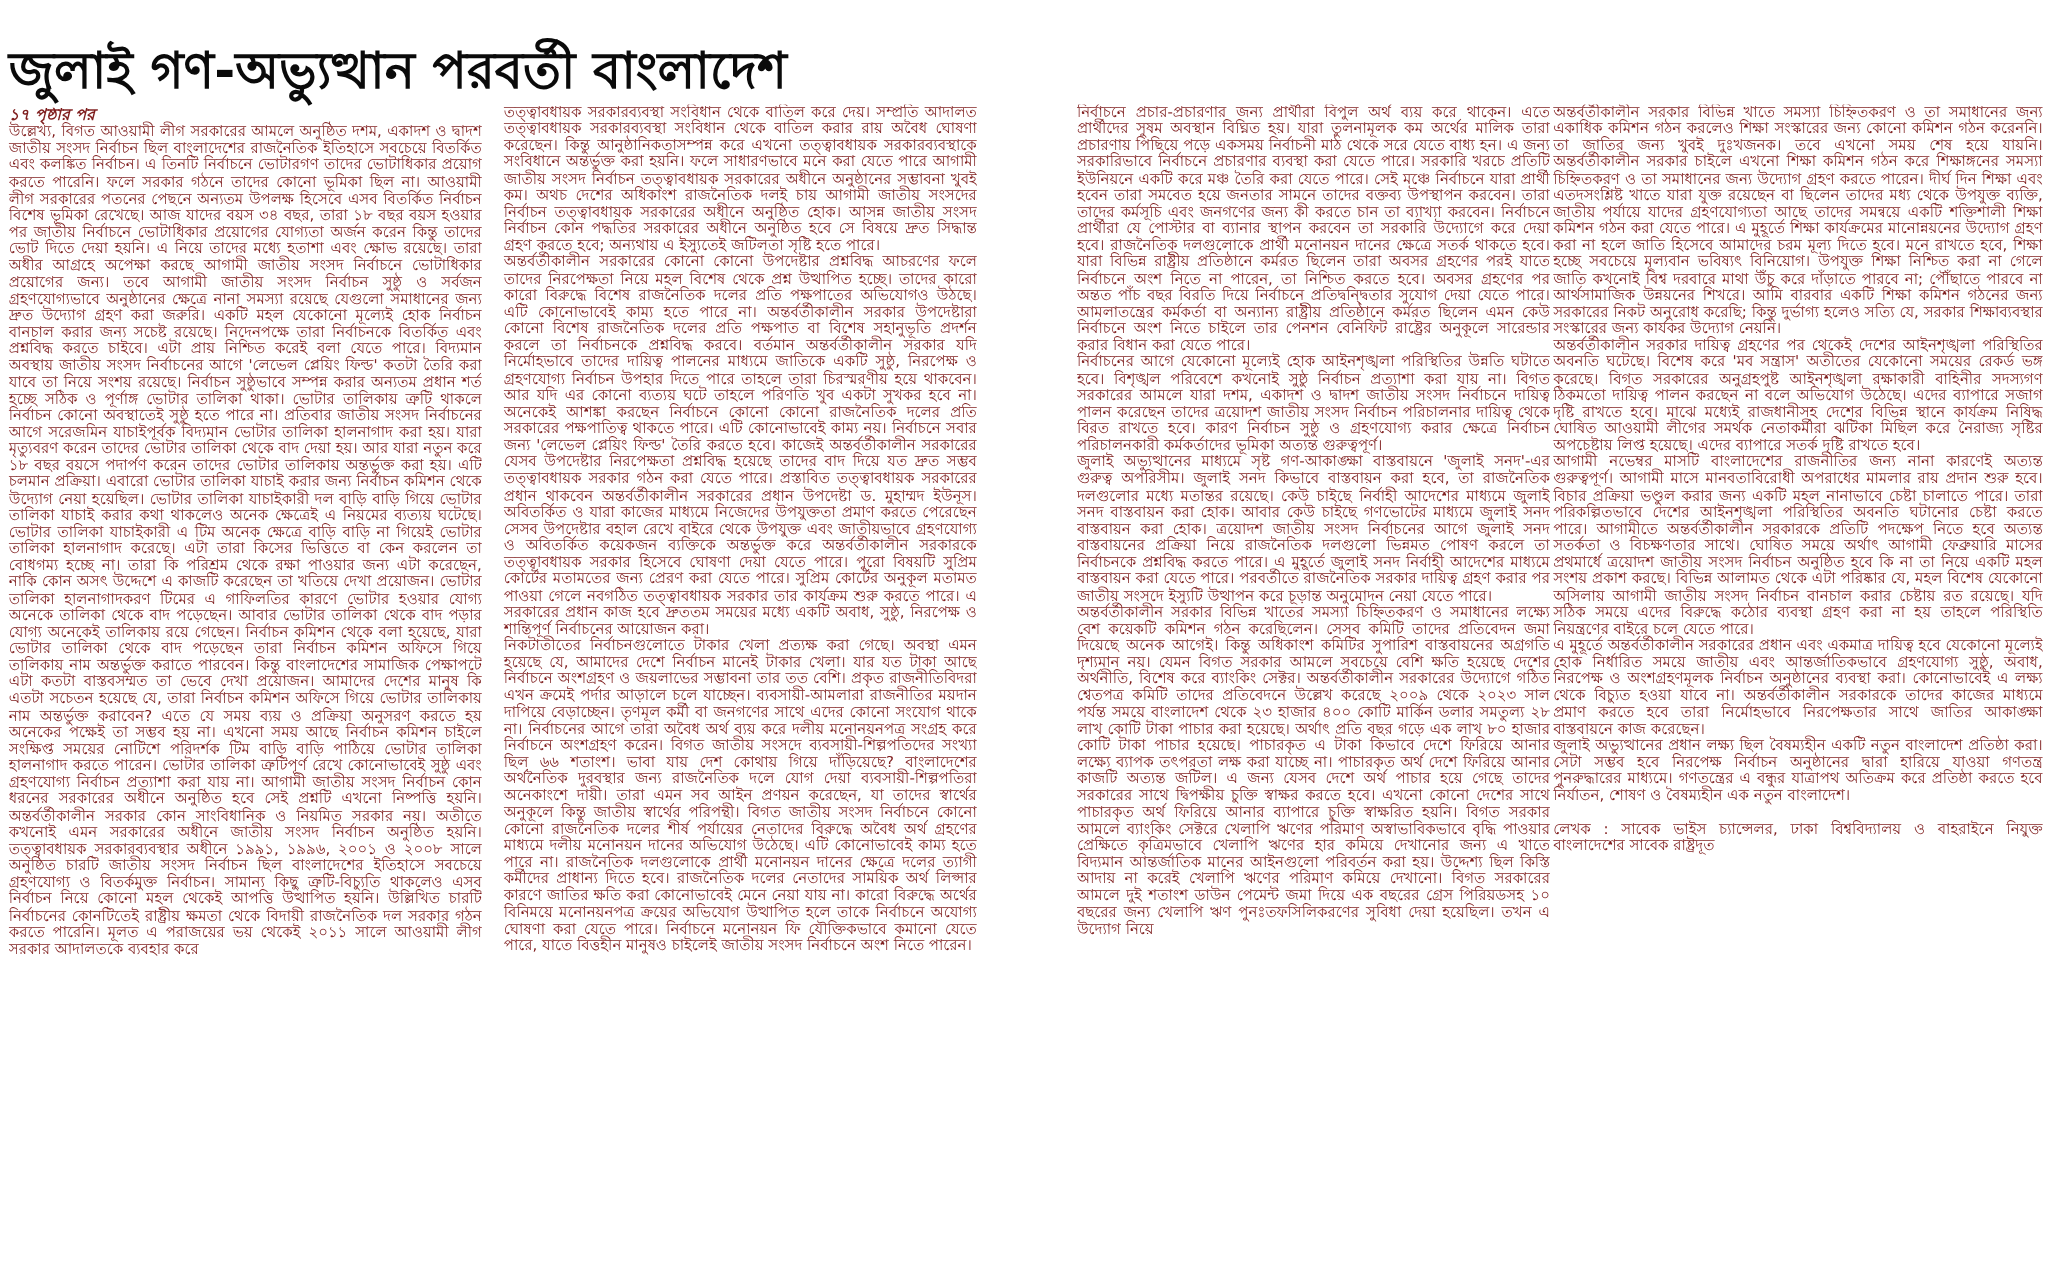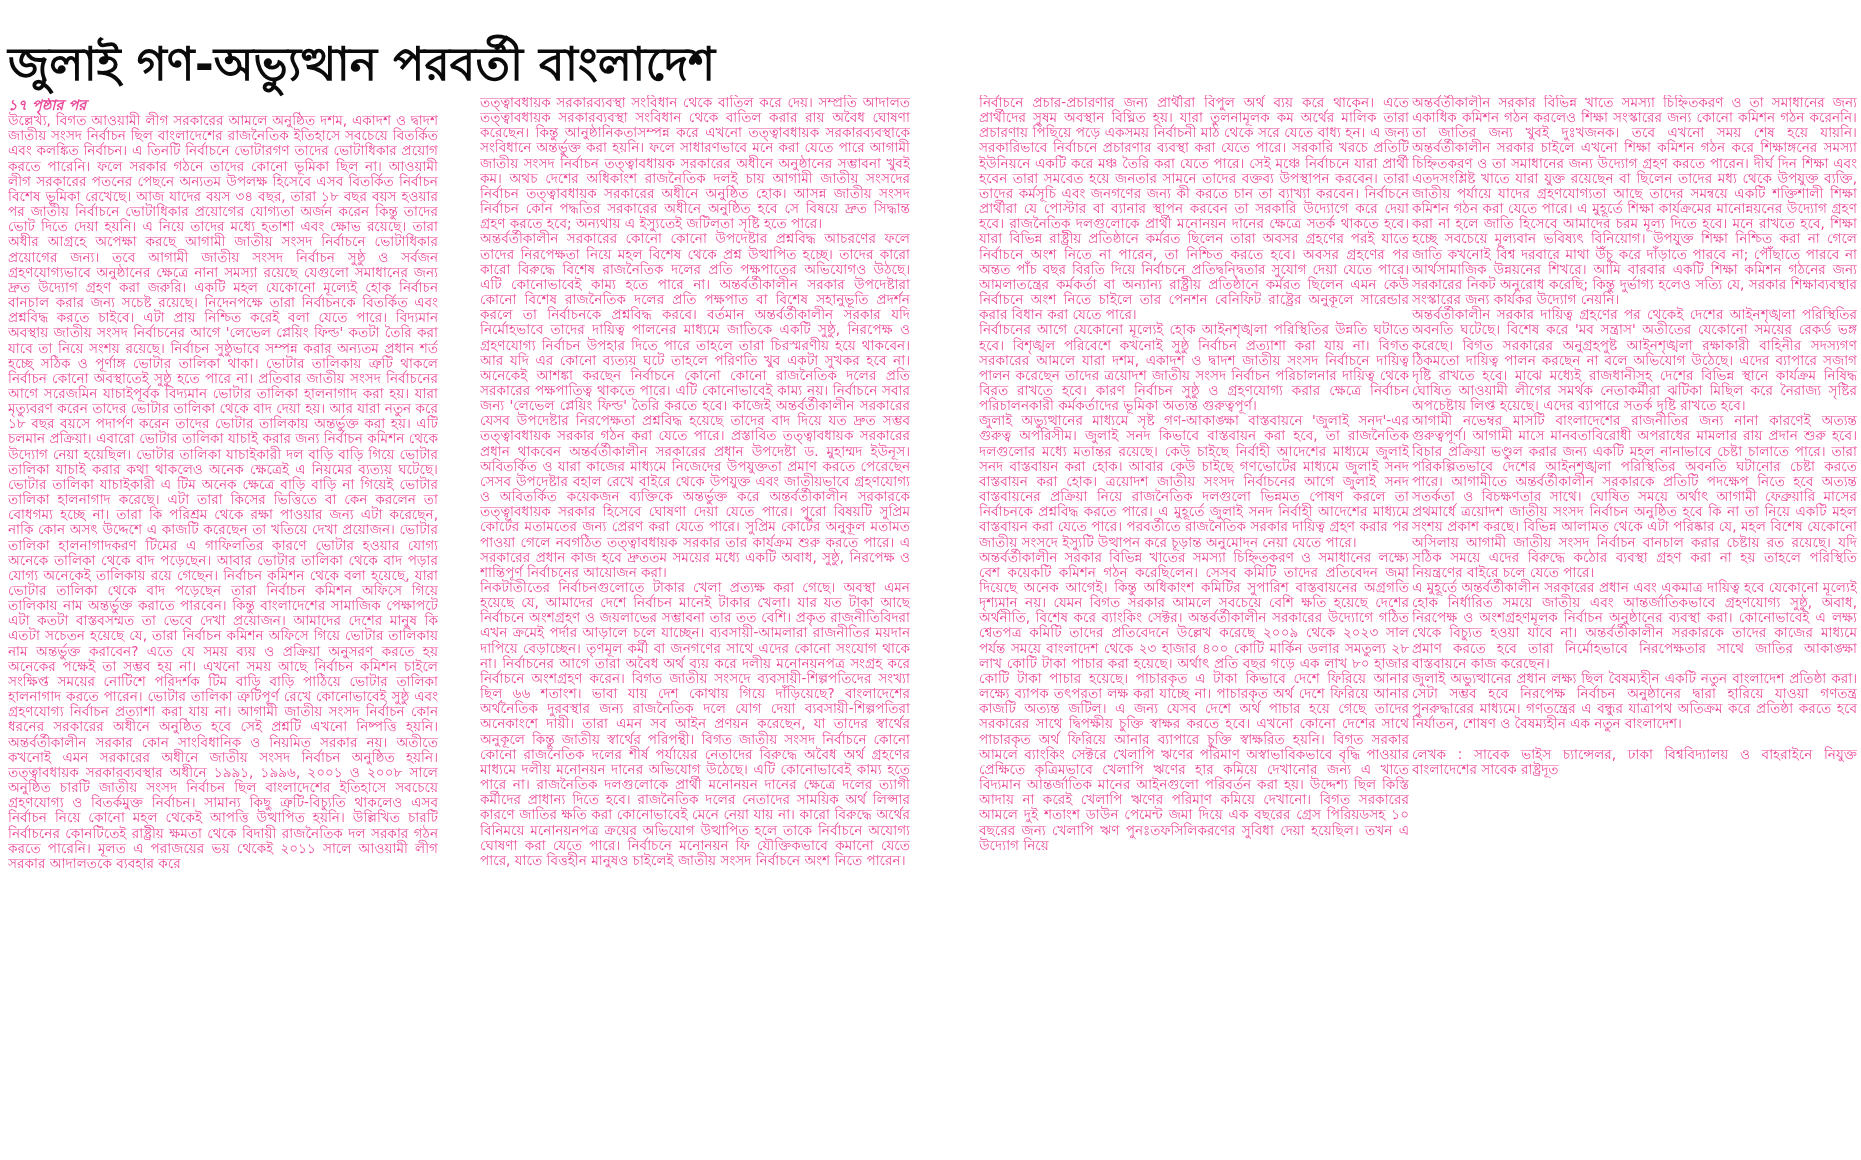--- a/index.html
+++ b/index.html
@@ -35,24 +35,24 @@
   }
   .col {
     position: absolute;
     top: 95px;
     width: 430px;
     height: 1060px;
     overflow: hidden;
     text-align: justify;
     font-size: 13.6px;
     line-height: 15.15px;
-    color: #ec4899;
+    color: #7f1d1d;
   }
   .col-1 { left: 8px;    top: 98px; height: 1057px; }
-  .col-2 { left: 480px; }
+  .col-2 { left: 458px; }
   .col-3 { left: 935px; margin-left: 44px; }
   .col-4 { left: 1412px; width: 445px; }
   .col p { margin: 0; padding: 0; }
   .author-block { margin-top: 15px !important; }
   .author-label { font-weight: 400; }
 </style>
 </head>
 <body>
 
 <div class="page">

